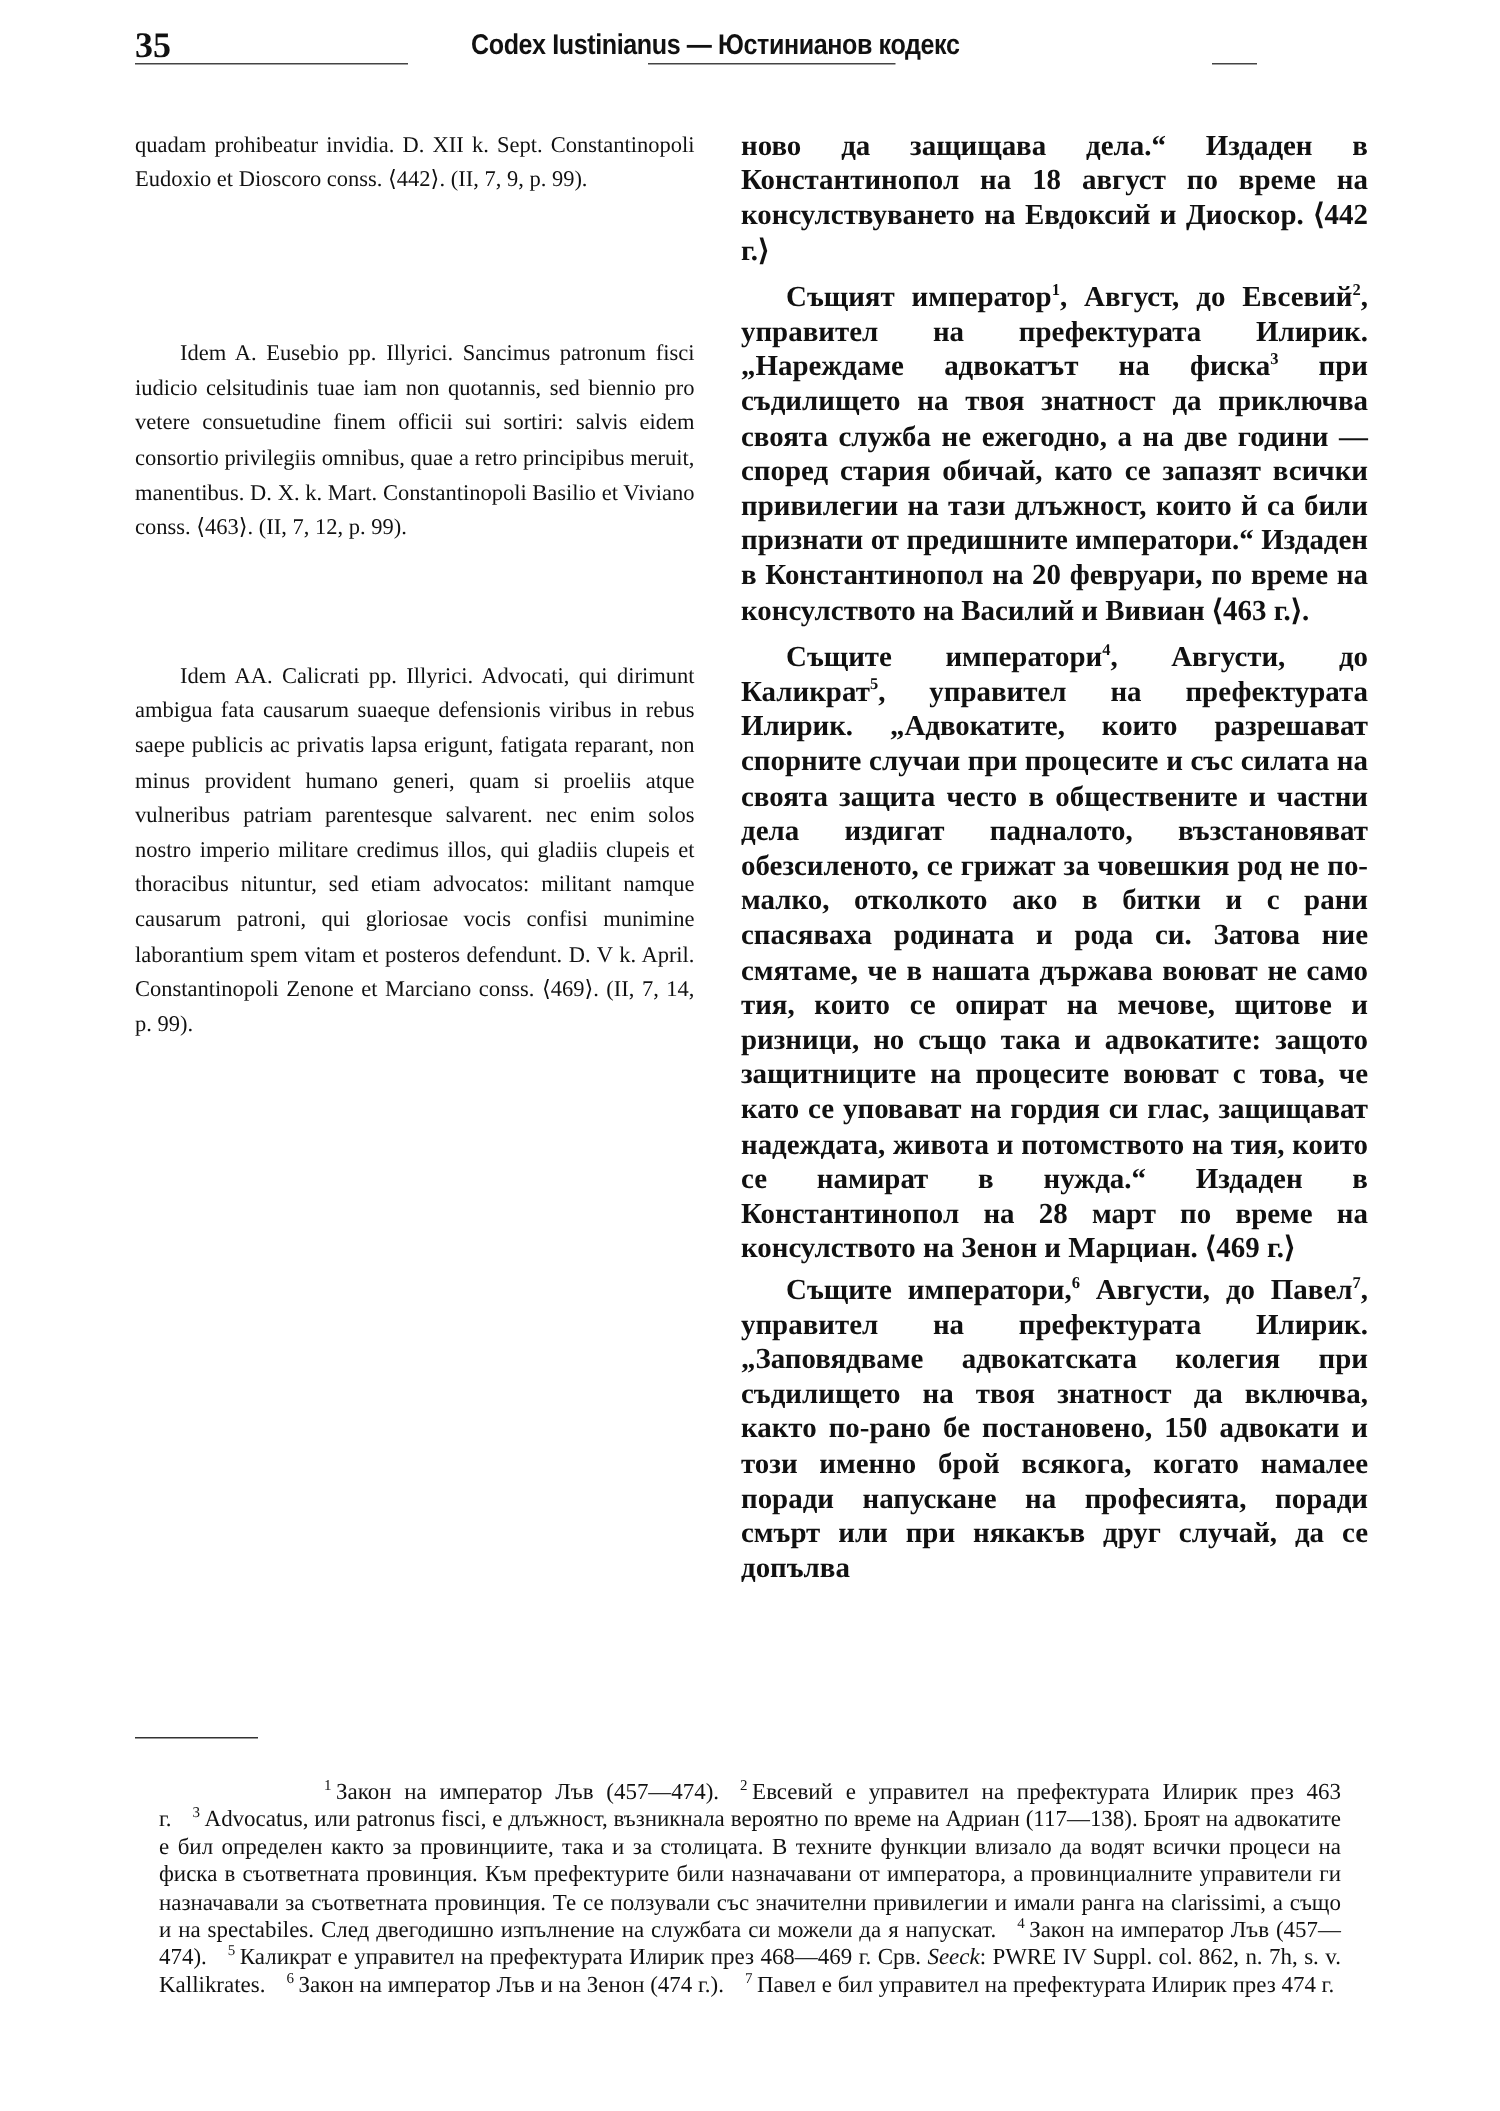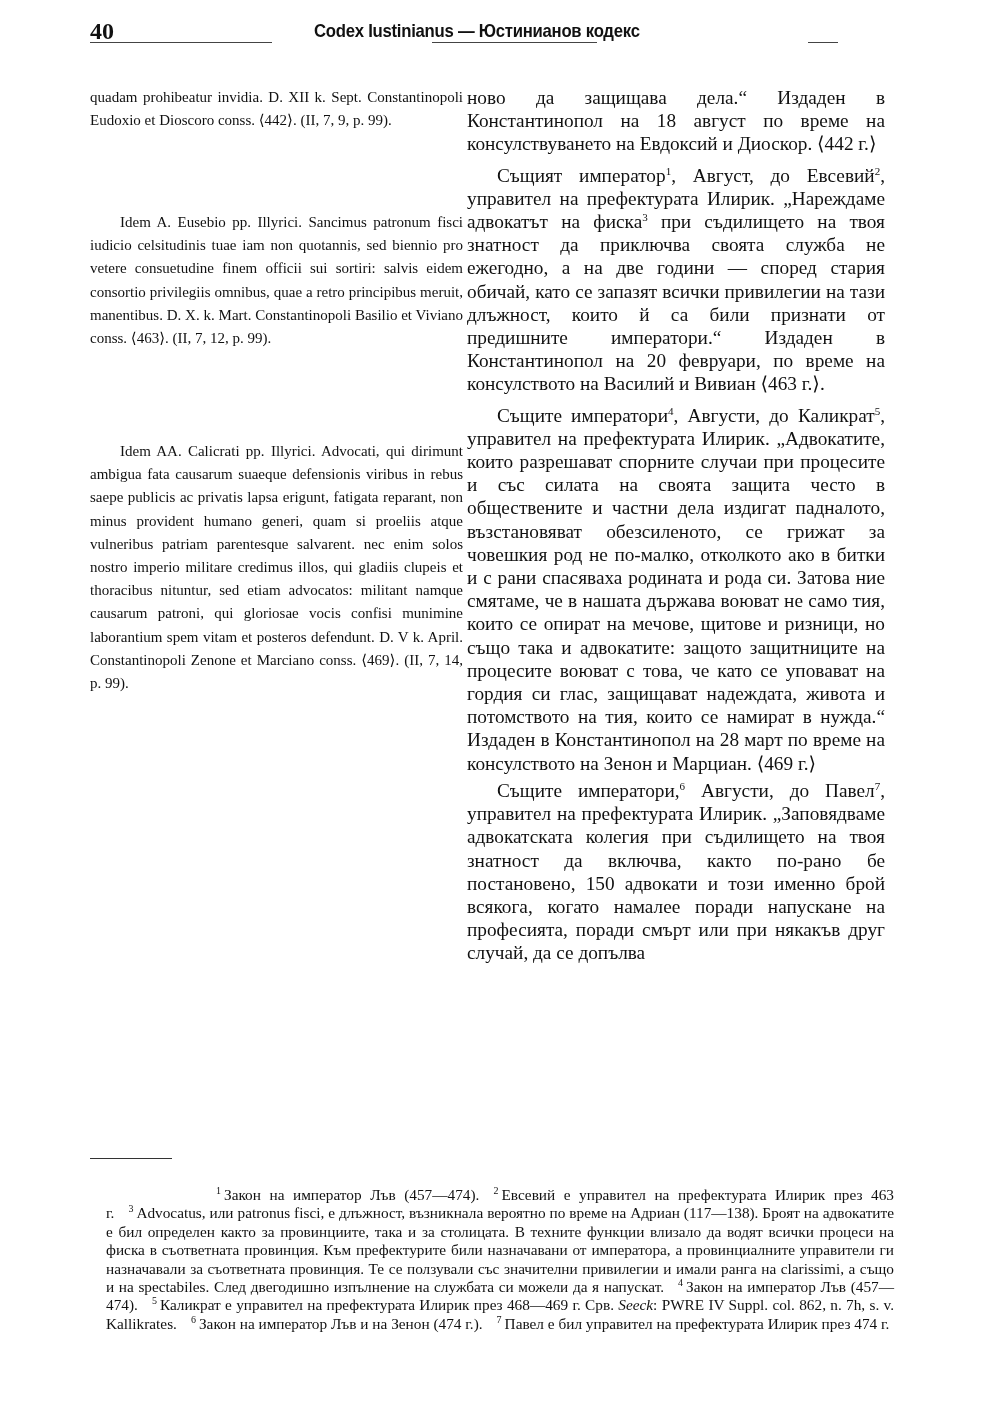--- a/index.html
+++ b/index.html
@@ -24,38 +24,38 @@
     .fn-num { font-size: 10px; vertical-align: super; line-height: 0; margin-left: 14px; margin-right: 3px; }
     .fn-num.first { margin-left: 0; }
     em { font-style: italic; }
   </style>
 </head>
 <body>
 
 <div class="page">
 
   <div class="header">
-    <span class="page-number">40</span>
+    <span class="page-number">35</span>
     <span class="running-title">Codex Iustinianus — Юстинианов кодекс</span>
   </div>
   <div class="rule" style="left:90px;width:182px;"></div>
   <div class="rule" style="left:432px;width:165px;"></div>
   <div class="rule" style="left:808px;width:30px;"></div>
 
   <div class="col latin" style="left:90px;top:86px;width:373px;">
     <p>quadam prohibeatur invidia. D. XII k. Sept. Constantinopoli Eudoxio et Dioscoro conss. ⟨442⟩. (II, 7, 9, p. 99).</p>
   </div>
-  <div class="col latin" style="left:90px;top:211px;width:373px;">
+  <div class="col latin" style="left:90px;top:225px;width:373px;">
     <p class="indent">Idem A. Eusebio pp. Illyrici. Sancimus patronum fisci iudicio celsitudinis tuae iam non quotannis, sed biennio pro vetere consuetudine finem officii sui sortiri: salvis eidem consortio privilegiis omnibus, quae a retro principibus meruit, manentibus. D. X. k. Mart. Constantinopoli Basilio et Viviano conss. ⟨463⟩. (II, 7, 12, p. 99).</p>
   </div>
   <div class="col latin" style="left:90px;top:440px;width:373px;">
     <p class="indent">Idem AA. Calicrati pp. Illyrici. Advocati, qui dirimunt ambigua fata causarum suaeque defensionis viribus in rebus saepe publicis ac privatis lapsa erigunt, fatigata reparant, non minus provident humano generi, quam si proeliis atque vulneribus patriam parentesque salvarent. nec enim solos nostro imperio militare credimus illos, qui gladiis clupeis et thoracibus nituntur, sed etiam advocatos: militant namque causarum patroni, qui gloriosae vocis confisi munimine laborantium spem vitam et posteros defendunt. D. V k. April. Constantinopoli Zenone et Marciano conss. ⟨469⟩. (II, 7, 14, p. 99).</p>
   </div>
 
-  <div class="col bulg" style="left:467px;top:86px;width:418px;">
+  <div class="col bulg" style="left:494px;top:86px;width:418px;font-weight:bold;">
     <p>ново да защищава дела.“ Издаден в Константинопол на 18 август по време на консулствуването на Евдоксий и Диоскор. ⟨442 г.⟩</p>
     <p class="indent" style="margin-top:8px;"><span>Същият император</span><sup>1</sup><span>, Август, до Евсевий</span><sup>2</sup><span>, управител на префектурата Илирик. „Нареждаме адвокатът на фиска</span><sup>3</sup><span> при съдилището на твоя знатност да приключва своята служба не ежегодно, а на две години — според стария обичай, като се запазят всички привилегии на тази длъжност, които й са били признати от предишните императори.“ Издаден в Константинопол на 20 февруари, по време на консулството на Василий и Вивиан ⟨463 г.⟩.</span></p>
     <p class="indent" style="margin-top:8px;"><span>Същите императори</span><sup>4</sup><span>, Августи, до Каликрат</span><sup>5</sup><span>, управител на префектурата Илирик. „Адвокатите, които разрешават спорните случаи при процесите и със силата на своята защита често в обществените и частни дела издигат падналото, възстановяват обезсиленото, се грижат за човешкия род не по-малко, отколкото ако в битки и с рани спасяваха родината и рода си. Затова ние смятаме, че в нашата държава воюват не само тия, които се опират на мечове, щитове и ризници, но също така и адвокатите: защото защитниците на процесите воюват с това, че като се уповават на гордия си глас, защищават надеждата, живота и потомството на тия, които се намират в нужда.“ Издаден в Константинопол на 28 март по време на консулството на Зенон и Марциан. ⟨469 г.⟩</span></p>
     <p class="indent" style="margin-top:4px;"><span>Същите императори,</span><sup>6</sup><span> Августи, до Павел</span><sup>7</sup><span>, управител на префектурата Илирик. „Заповядваме адвокатската колегия при съдилището на твоя знатност да включва, както по-рано бе постановено, 150 адвокати и този именно брой всякога, когато намалее поради напускане на професията, поради смърт или при някакъв друг случай, да се допълва</span></p>
   </div>
 
   <div class="footnote-rule"></div>
   <div class="footnotes">
     <p><span class="fn-num first">1</span><span>Закон на император Лъв (457—474).</span><span class="fn-num">2</span><span>Евсевий е управител на префектурата Илирик през 463 г.</span><span class="fn-num">3</span><span>Advocatus, или patronus fisci, е длъжност, възникнала вероятно по време на Адриан (117—138). Броят на адвокатите е бил определен както за провинциите, така и за столицата. В техните функции влизало да водят всички процеси на фиска в съответната провинция. Към префектурите били назначавани от императора, а провинциалните управители ги назначавали за съответната провинция. Те се ползували със значителни привилегии и имали ранга на clarissimi, а също и на spectabiles. След двегодишно изпълнение на службата си можели да я напускат.</span><span class="fn-num">4</span><span>Закон на император Лъв (457—474).</span><span class="fn-num">5</span><span>Каликрат е управител на префектурата Илирик през 468—469 г. Срв. </span><em>Seeck</em><span>: PWRE IV Suppl. col. 862, n. 7h, s. v. Kallikrates.</span><span class="fn-num">6</span><span>Закон на император Лъв и на Зенон (474 г.).</span><span class="fn-num">7</span><span>Павел е бил управител на префектурата Илирик през 474 г.</span></p>
   </div>

